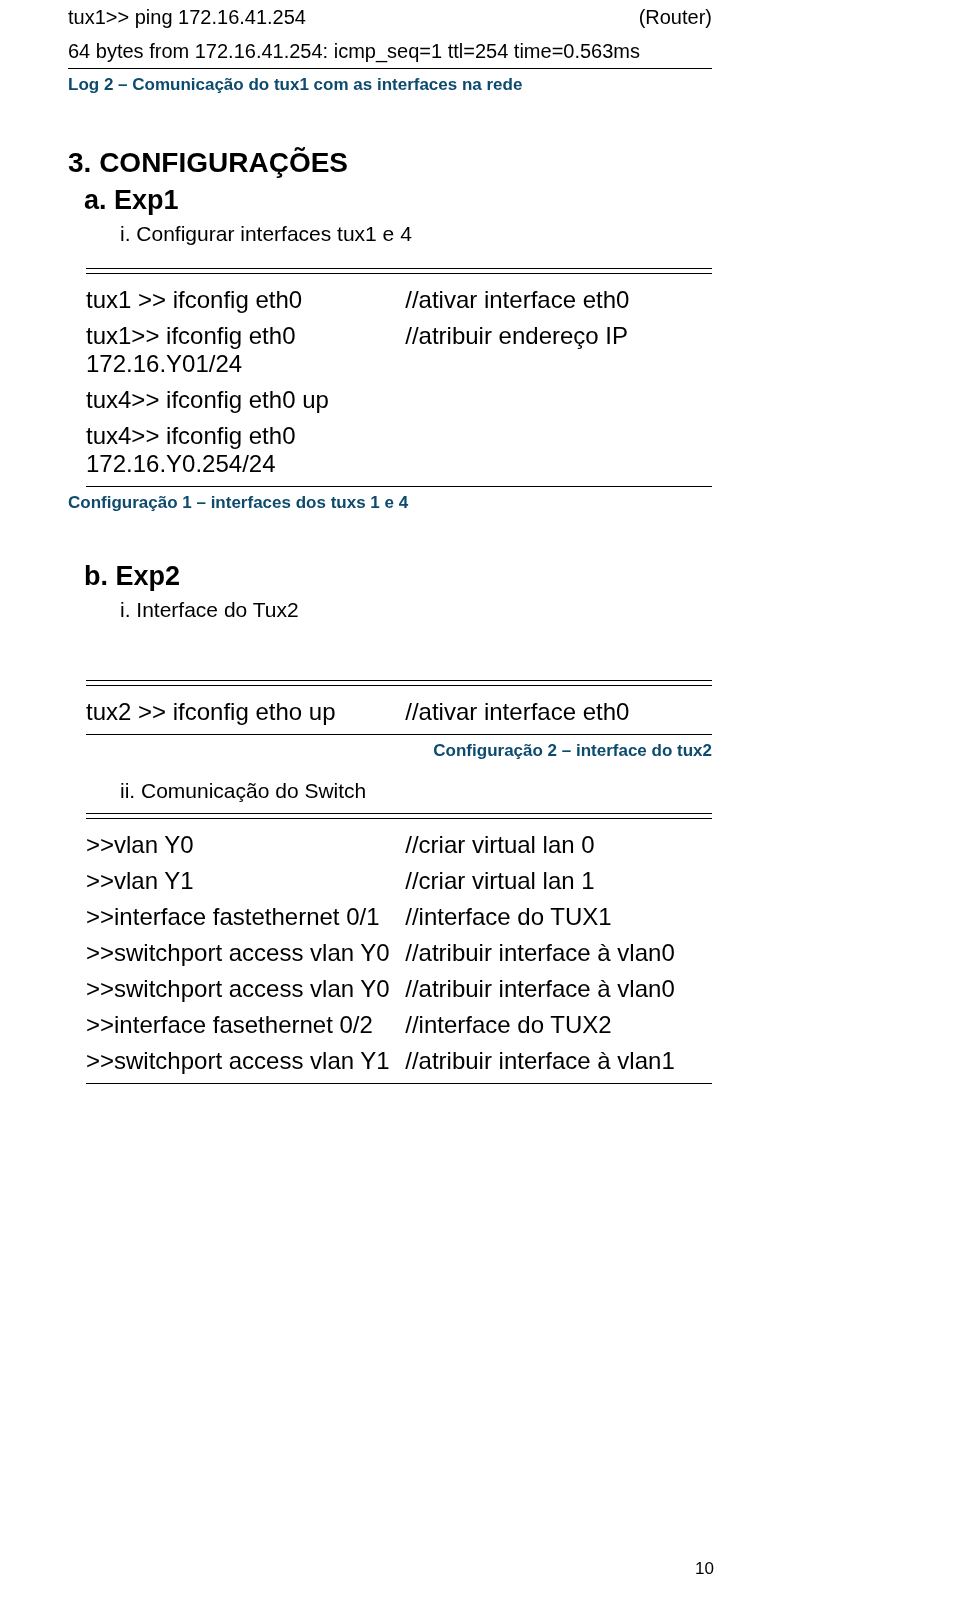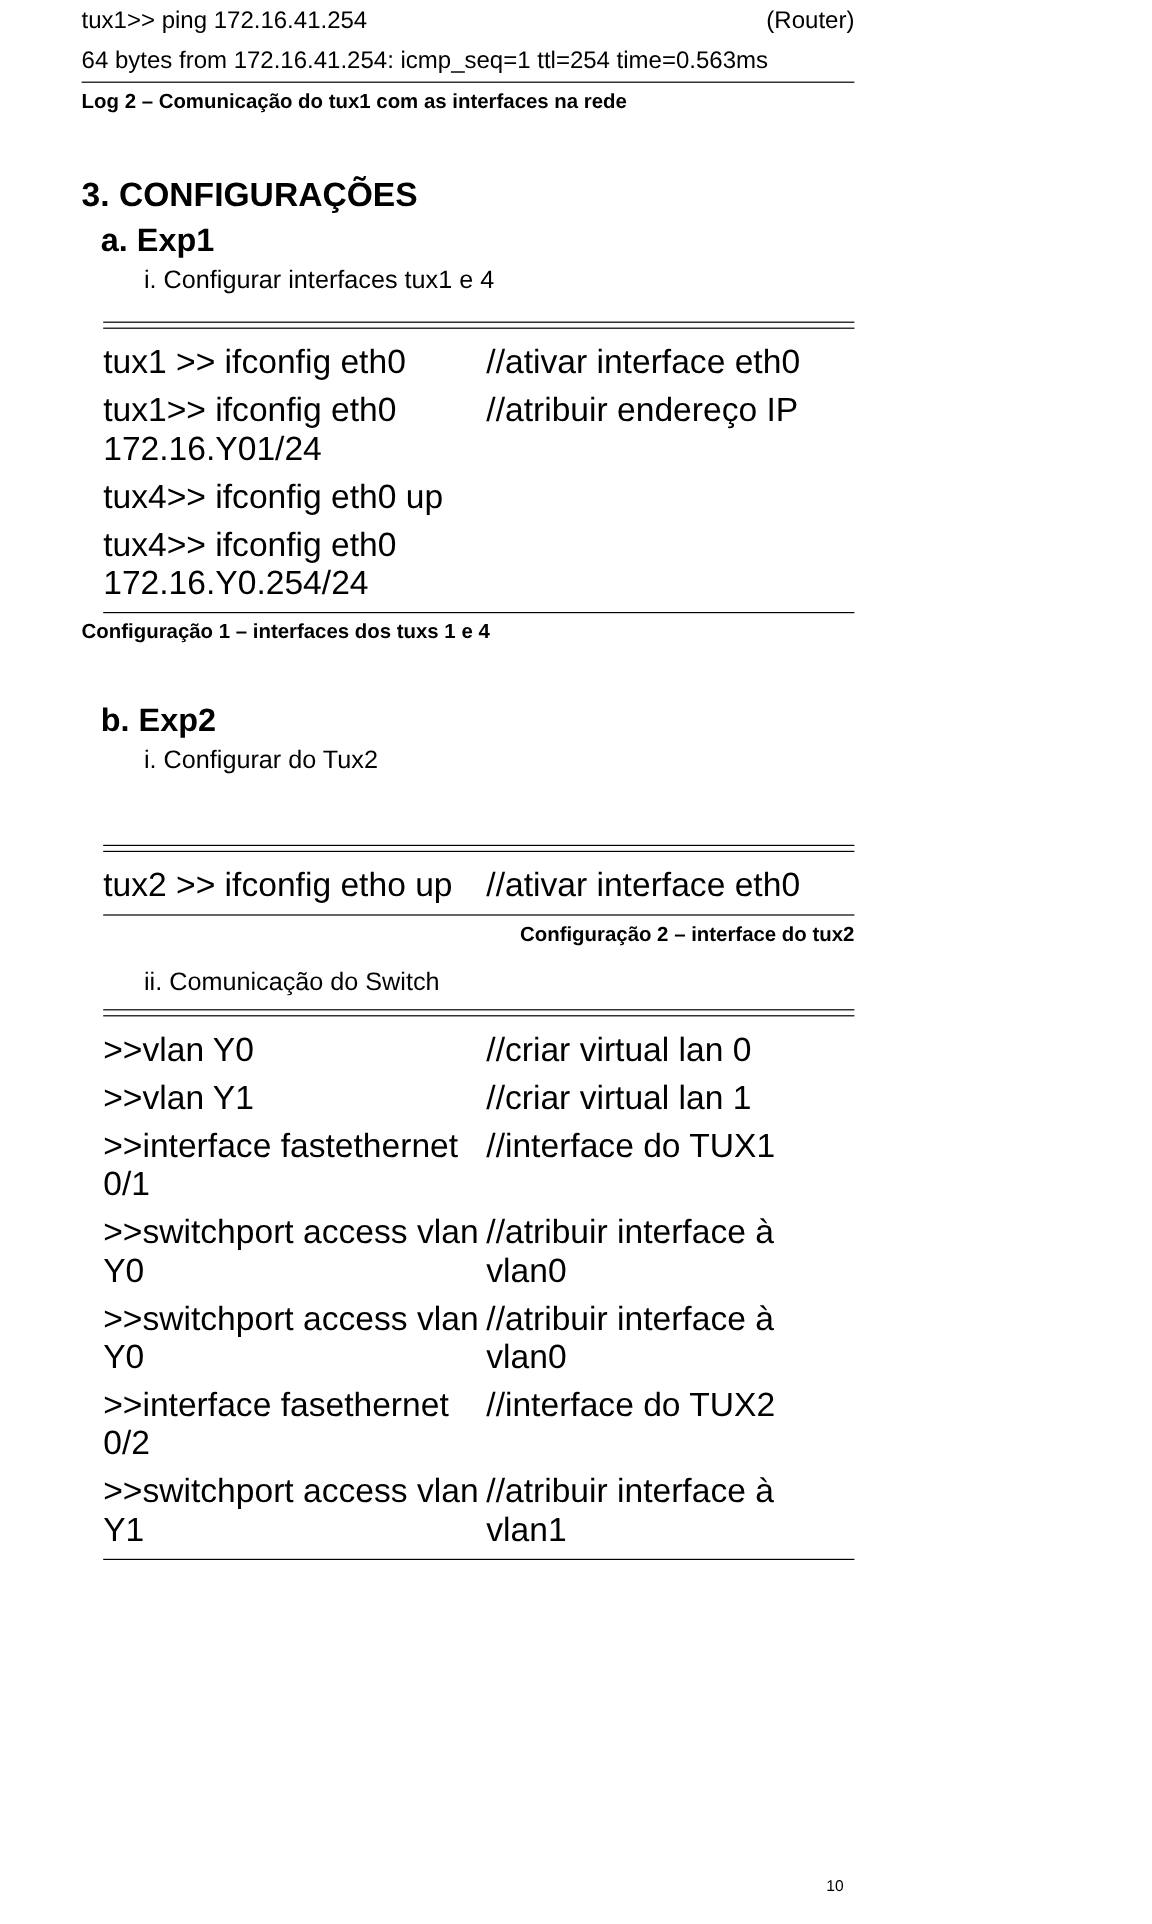--- a/index.html
+++ b/index.html
@@ -19,21 +19,21 @@
   .row {
     display: flex;
     justify-content: space-between;
     align-items: baseline;
   }
   .mono-row {
     font-size: 20px;
     line-height: 1.7;
   }
   .caption {
-    color: #000000;
+    color: #0c4a6e;
     font-size: 17px;
     font-weight: 700;
     margin-top: 6px;
   }
   .hr-bottom {
     border: none;
     border-top: 1px solid #000;
     margin: 0;
   }
   h2.secnum {
@@ -68,38 +68,38 @@
     border-top: 1px solid #000;
     height: 0;
     margin-top: 4px;
   }
   .tbl {
     width: 100%;
     border-collapse: collapse;
   }
   .tbl td {
     padding: 4px 0;
-    font-size: 28px;
+    font-size: 24px;
     vertical-align: baseline;
   }
   .tbl td.cmd {
     width: 51%;
   }
   .tbl td.note {
     width: 49%;
     text-align: left;
   }
   .initial-block {
     margin-left: 0;
   }
   .page-num {
     position: absolute;
     bottom: 24px;
-    right: 77px;
-    font-size: 13px;
+    right: 66px;
+    font-size: 17px;
   }
 </style>
 </head>
 <body>
 
 <div class="page">
 
   <div class="initial-block">
     <div class="row mono-row">
       <span>tux1&gt;&gt; ping 172.16.41.254</span>
@@ -138,21 +138,21 @@
         <td class="cmd">tux4&gt;&gt;  ifconfig eth0 172.16.Y0.254/24</td>
         <td class="note"></td>
       </tr>
     </tbody>
       </table>
     <div class="bot-rule"></div>
     <div class="caption" style="margin-left:-18px;">Configuração 1 – interfaces dos tuxs 1 e 4</div>
   </div>
 
   <h2 class="subletter" style="margin-top:48px;">b. Exp2</h2>
-  <div class="subroman">i.   Configurar do Tux2</div>
+  <div class="subroman">i.   Interface do Tux2</div>
 
   <div class="table-block" style="margin-top:58px;">
     <div class="top-rule"></div>
     <div class="head-rule"></div>
     <table class="tbl">
       <tbody>
           <tr>
         <td class="cmd">tux2 &gt;&gt;  ifconfig etho up</td>
         <td class="note">//ativar interface eth0</td>
       </tr>

